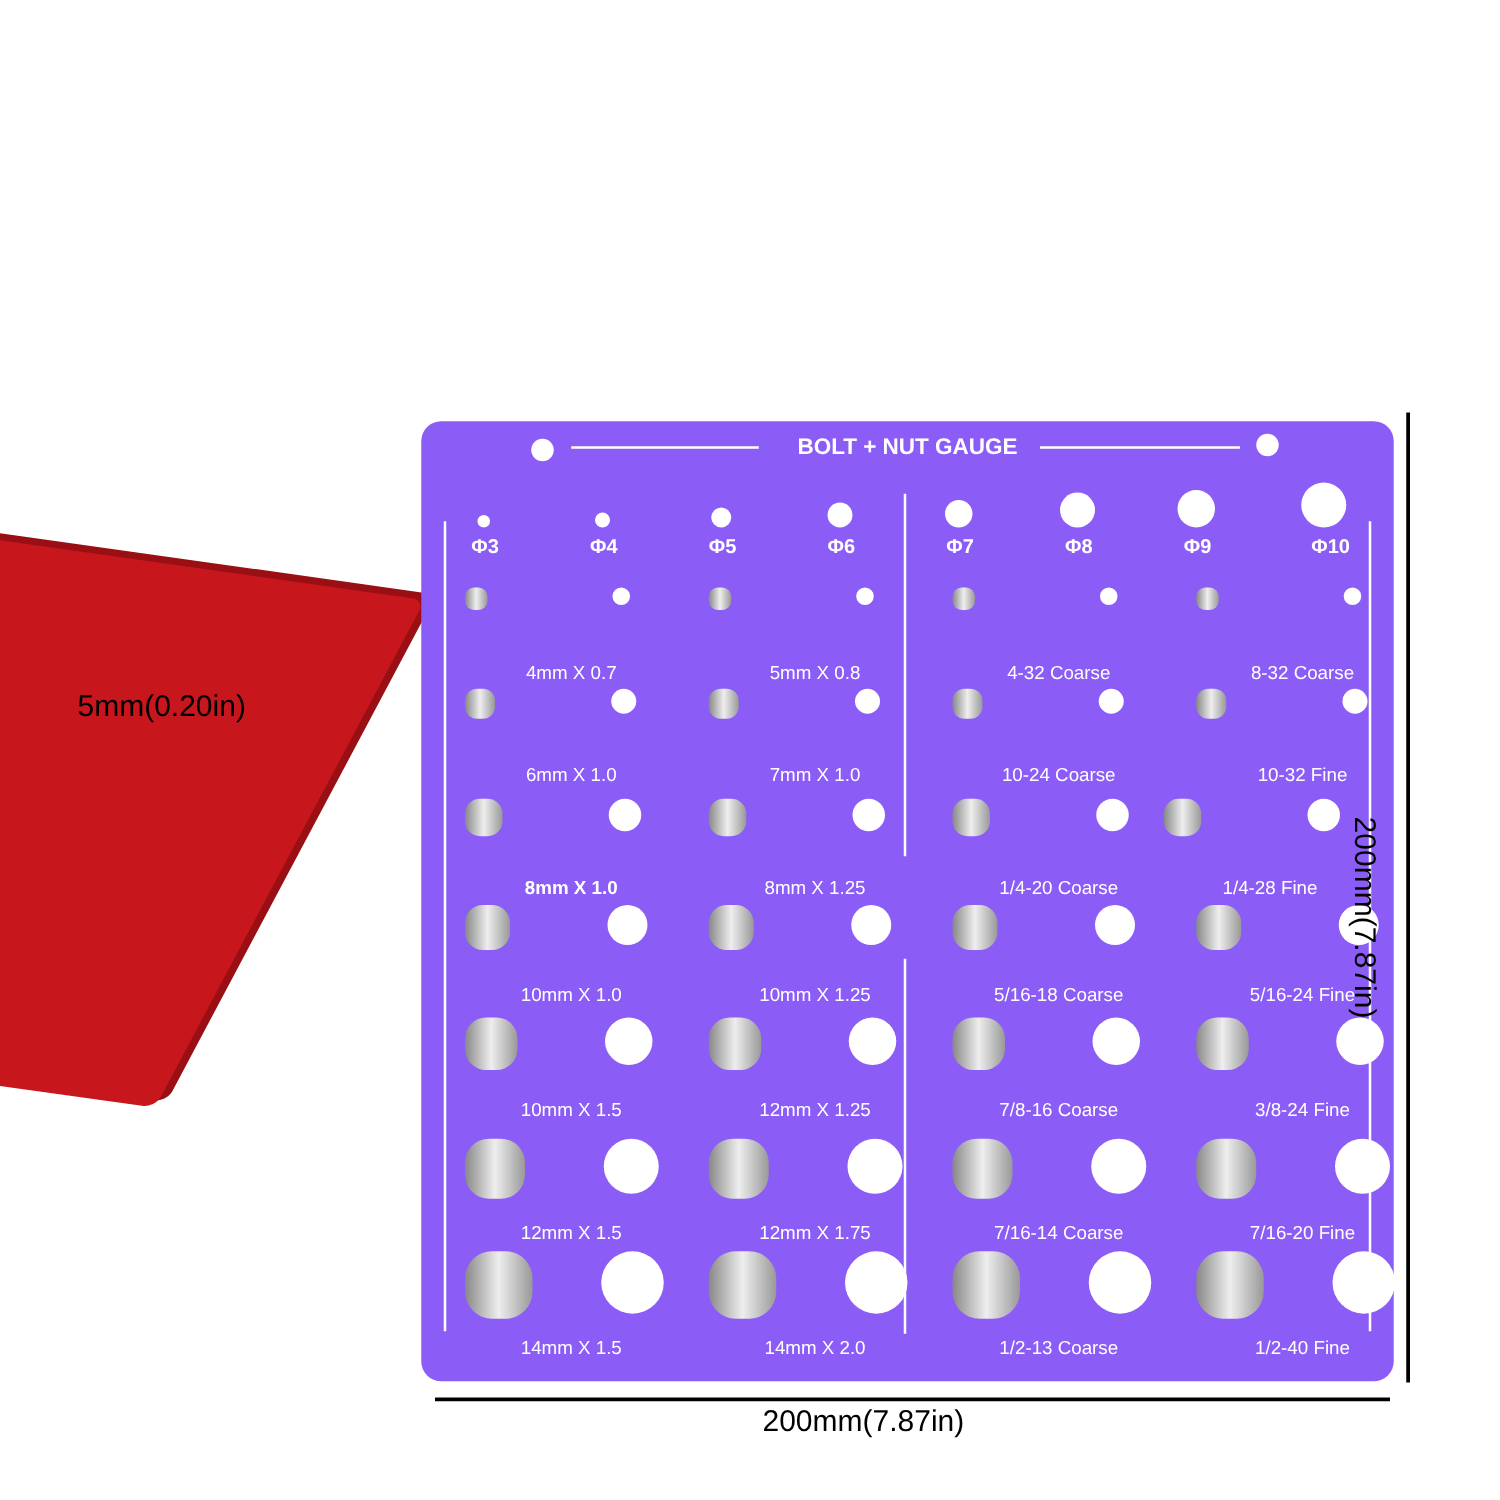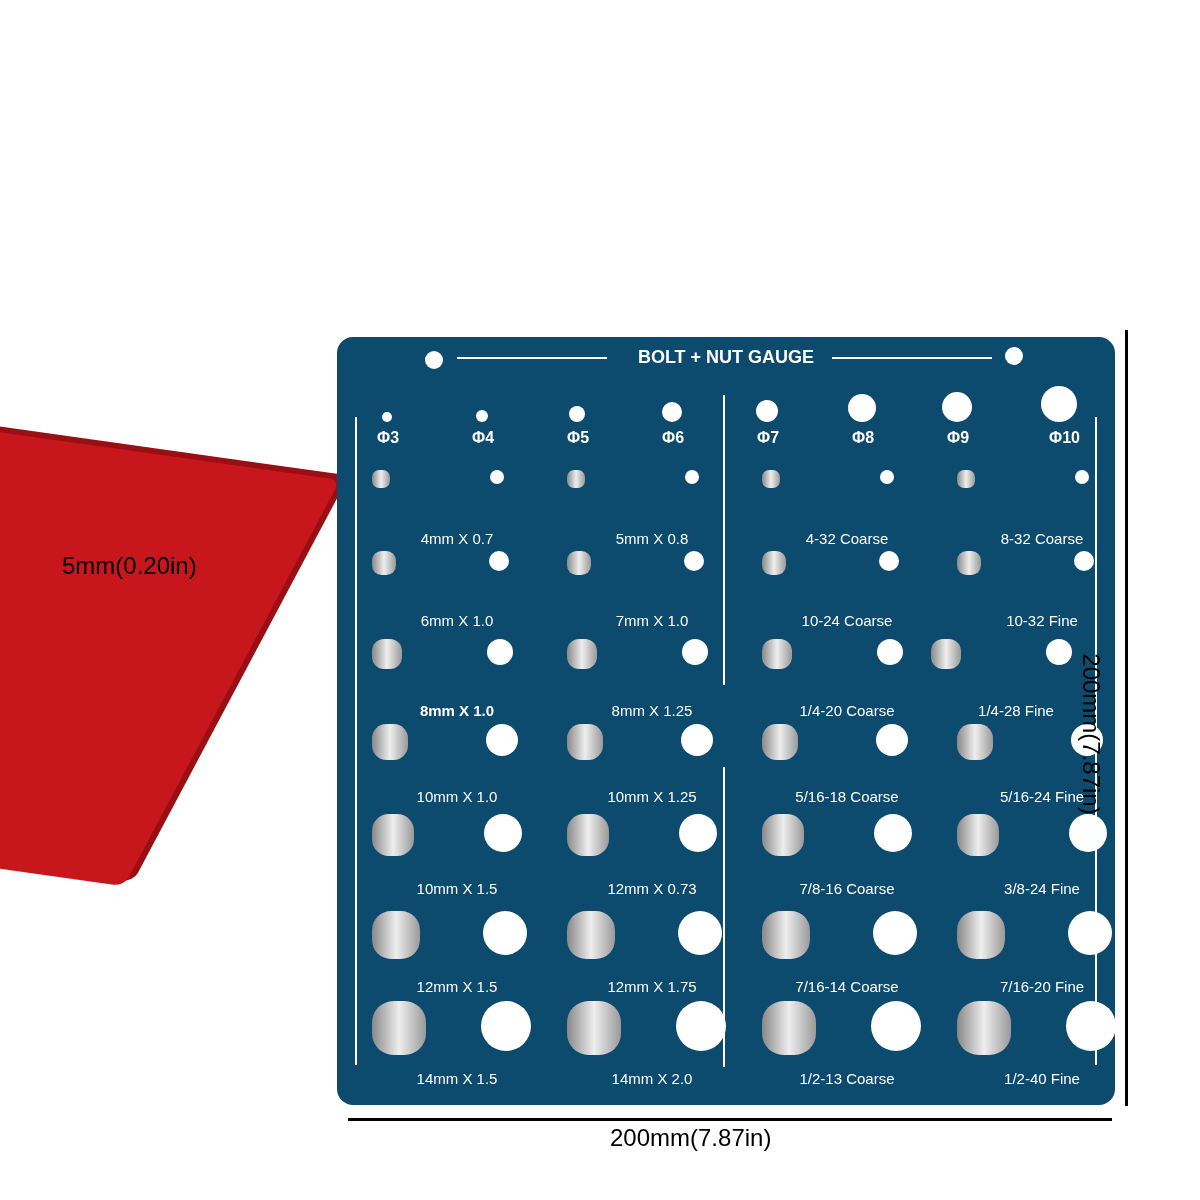--- a/index.html
+++ b/index.html
@@ -1,18 +1,18 @@
 <!DOCTYPE html>
 <html><head>
 <meta charset="utf-8">
 <style>
 *{box-sizing:border-box;margin:0;padding:0}
 body{width:1200px;height:1200px;background:#fff;position:relative;overflow:hidden;font-family:"Liberation Sans",sans-serif}
 .persp{position:absolute;left:-120px;top:-160px;width:460px;height:640px;background:#c8161d;transform:rotate(-62deg) skewX(20deg);transform-origin:100% 100%;border-radius:10px;box-shadow:6px 6px 0 #9a0f14}
-.plate{position:absolute;left:337px;top:337px;width:778px;height:768px;background:#0c4a6e;border-radius:16px}
+.plate{position:absolute;left:337px;top:337px;width:778px;height:768px;background:#8b5cf6;border-radius:16px}
 .title{position:absolute;left:0;right:0;top:10px;text-align:center;color:#fff;font-weight:bold;font-size:18px}
 .tline{position:absolute;top:20px;height:2px;background:#fff}
 .hole{position:absolute;border-radius:50%;background:#fff}
 .dia{position:absolute;color:#fff;font-size:16px;font-weight:bold}
 .cell{position:absolute;width:190px;height:90px}
 .bolt{position:absolute;border-radius:40%;background:linear-gradient(90deg,#888,#eee,#999)}
 .cell .lbl{position:absolute;left:0;right:0;bottom:0;text-align:center;color:#fff;font-size:15px}
 .ruler{position:absolute;top:80px;bottom:40px;width:14px;border-right:2px solid #fff}
 .vdiv{position:absolute;width:2px;background:#fff}
 .dim{position:absolute;color:#000;font-size:24px}
@@ -134,21 +134,21 @@
         <div class="lbl">5/16-24 Fine</div>
       </div>
       <div class="cell" style="left: 25px; top: 470px;">
         <div class="bolt" style="left:10px;top:7px;width:42px;height:42px"></div>
         <div class="hole" style="left:122px;top:7px;width:38px;height:38px"></div>
         <div class="lbl">10mm X 1.5</div>
       </div>
       <div class="cell" style="left: 220px; top: 470px;">
         <div class="bolt" style="left:10px;top:7px;width:42px;height:42px"></div>
         <div class="hole" style="left:122px;top:7px;width:38px;height:38px"></div>
-        <div class="lbl">12mm X 0.73</div>
+        <div class="lbl">12mm X 1.25</div>
       </div>
       <div class="cell" style="left: 415px; top: 470px;">
         <div class="bolt" style="left:10px;top:7px;width:42px;height:42px"></div>
         <div class="hole" style="left:122px;top:7px;width:38px;height:38px"></div>
         <div class="lbl">7/8-16 Coarse</div>
       </div>
       <div class="cell" style="left: 610px; top: 470px;">
         <div class="bolt" style="left:10px;top:7px;width:42px;height:42px"></div>
         <div class="hole" style="left:122px;top:7px;width:38px;height:38px"></div>
         <div class="lbl">3/8-24 Fine</div>

